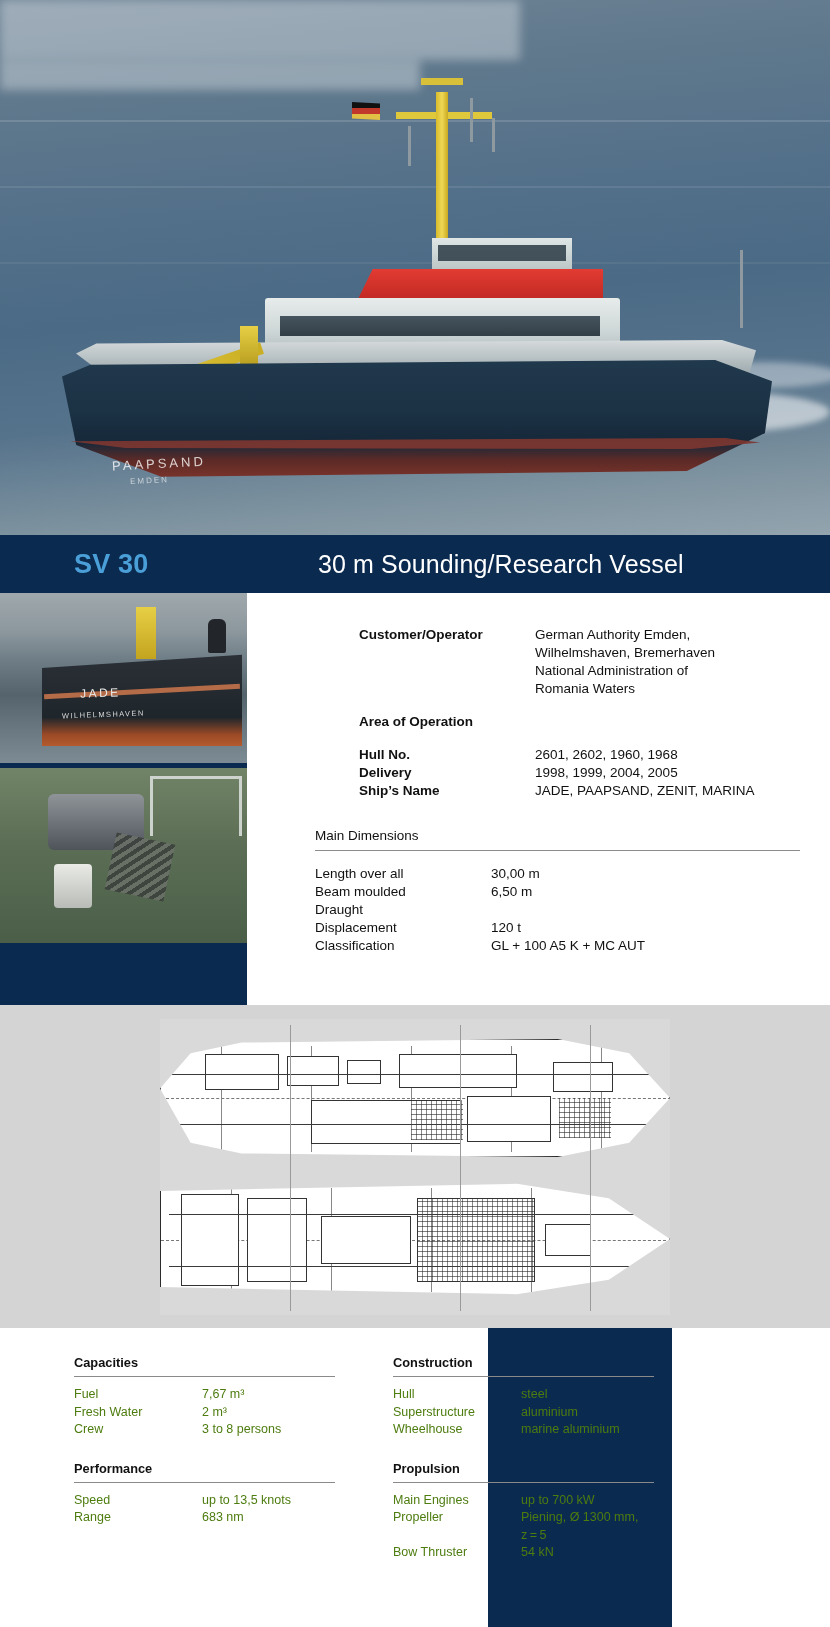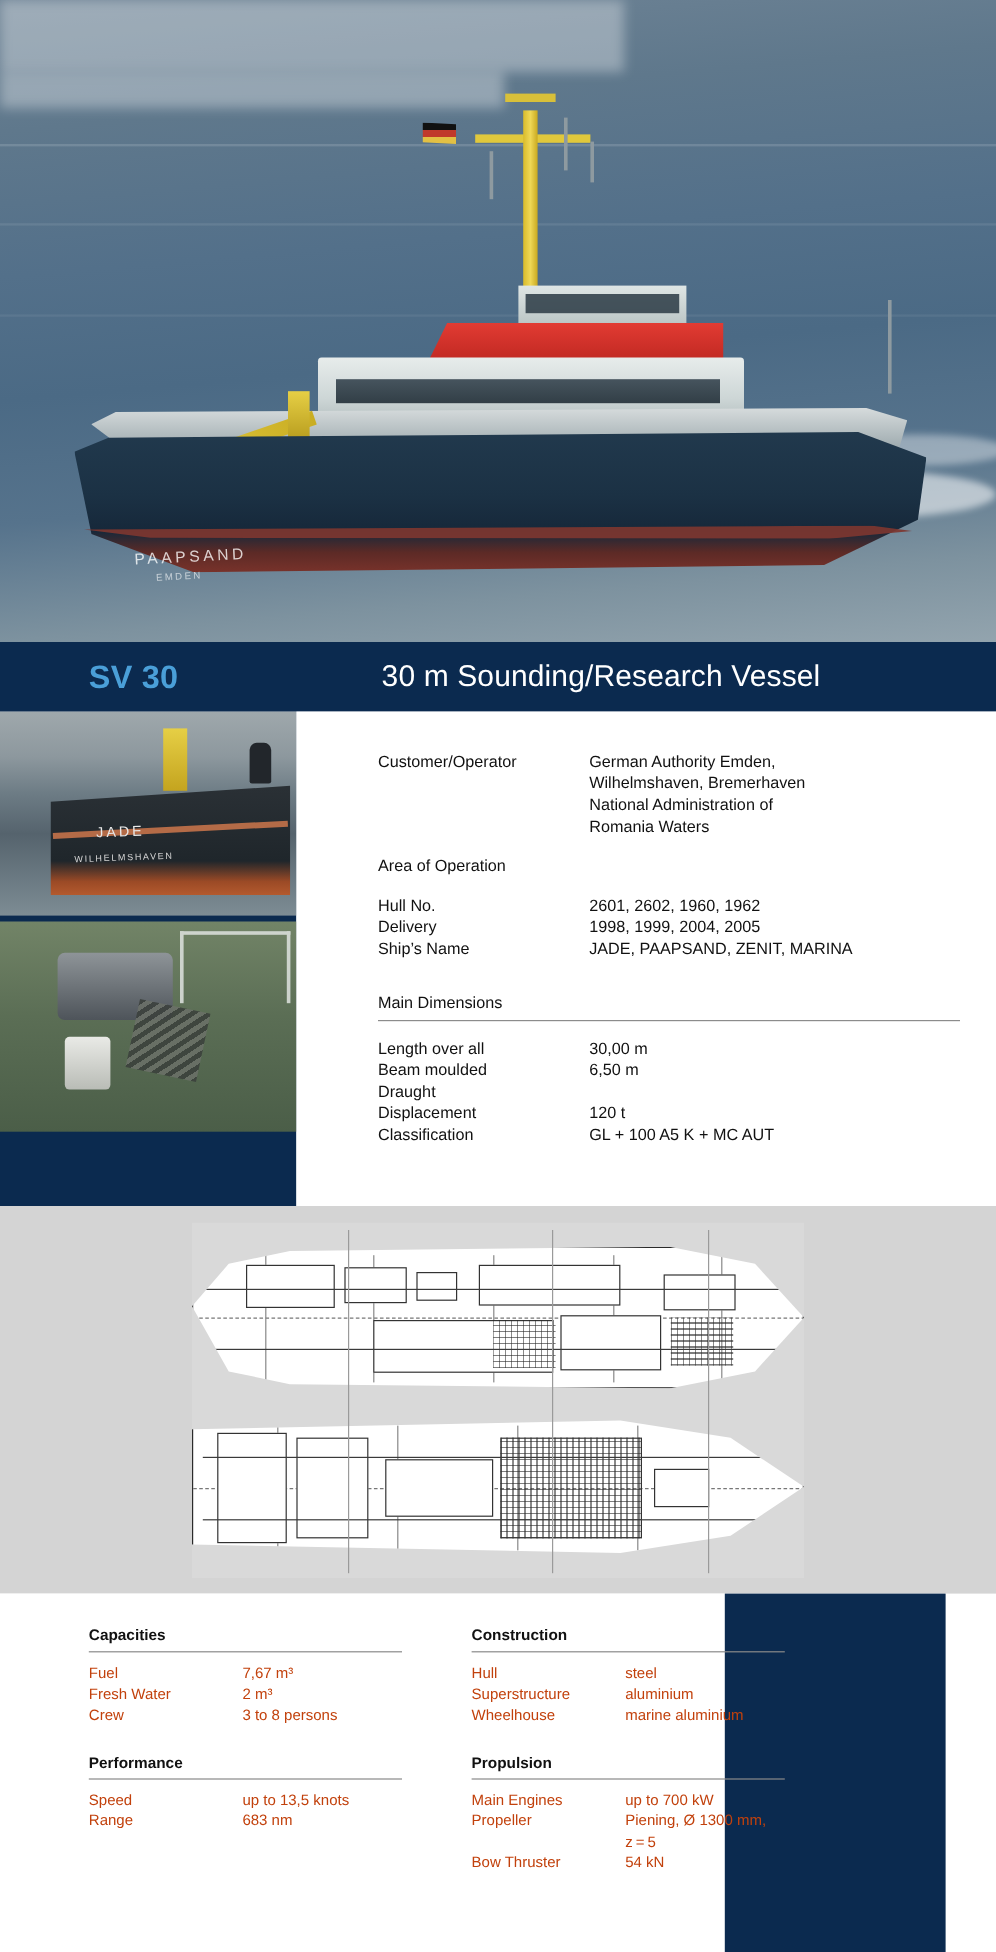--- a/index.html
+++ b/index.html
@@ -191,21 +191,21 @@
   .tb-rail {
     position: absolute; left: 150px; top: 8px; width: 92px; height: 60px;
     border: 3px solid #dfe3e0; border-bottom: none; opacity:.85;
   }
 
   .spec { position: absolute; left: 247px; top: 0; width: 583px; height: 412px; background:#fff; }
   .spec-inner { padding: 33px 30px 0 68px; }
   .row { display: flex; font-size: 13.5px; color: #111; line-height: 18px; }
   .row .k { width: 176px; flex: none; }
   .row .v { flex: 1; }
-  .k.b { font-weight: normal; }
+  .k.b { font-weight: bold; margin-left: 44px; }
   .block-gap { height: 15px; }
   .sec-head { font-size: 13.5px; font-weight: normal; color:#111; }
   .hr { height: 1px; background: #8c8c8c; margin: 7px 0 8px 0; }
 
   
   .draw-panel {
     position: absolute; left: 0; top: 1005px; width: 830px; height: 323px;
     background: #d4d4d4;
   }
   .draw-inner {
@@ -228,27 +228,27 @@
       repeating-linear-gradient(0deg, rgba(40,40,40,.6) 0 1px, transparent 1px 5px),
       repeating-linear-gradient(90deg, rgba(40,40,40,.55) 0 1px, transparent 1px 5px);
   }
   .plan-box { position: absolute; border: 1px solid #333; background: #fff; }
   .plan-cl {
     position: absolute; left: 0; width: 510px; height: 0;
     border-top: 1px dashed #777;
   }
 
   
-  .footer { position: absolute; left: 0; top: 1328px; width: 788px; height: 299px; background:#fff; }
+  .footer { position: absolute; left: 0; top: 1328px; width: 672px; height: 299px; background:#fff; }
   .footer-blue {
     position: absolute; right: 0; top: 0; width: 184px; height: 299px; background:#0b2a4f;
   }
   .footer-cols { position: absolute; left: 74px; top: 27px; width: 580px; display:flex; gap: 58px; }
   .fcol { width: 262px; }
-  .frow { display:flex; font-size: 12.5px; line-height: 17.5px; color:#c2410c; }
+  .frow { display:flex; font-size: 12.5px; line-height: 17.5px; color:#4d7c0f; }
   .frow .k { width: 128px; flex:none; }
   .frow .v { flex:1; }
   .fhead { font-size: 12.8px; font-weight:bold; color:#111; }
   .fhr { height:1px; background:#8a8a8a; margin:6px 0 9px 0; }
   .fgap { height: 22px; }
 </style>
 </head>
 <body>
 
 <div class="page">
@@ -327,21 +327,21 @@
         <div class="block-gap"></div>
 
         <div class="row">
           <div class="k b">Area of Operation</div>
         </div>
 
         <div class="block-gap"></div>
 
         <div class="row">
           <div class="k b">Hull No.</div>
-          <div class="v">2601, 2602, 1960, 1962</div>
+          <div class="v">2601, 2602, 1960, 1968</div>
         </div>
         <div class="row">
           <div class="k b">Delivery</div>
           <div class="v">1998, 1999, 2004, 2005</div>
         </div>
         <div class="row">
           <div class="k b">Ship’s Name</div>
           <div class="v">JADE, PAAPSAND, ZENIT, MARINA</div>
         </div>
 

